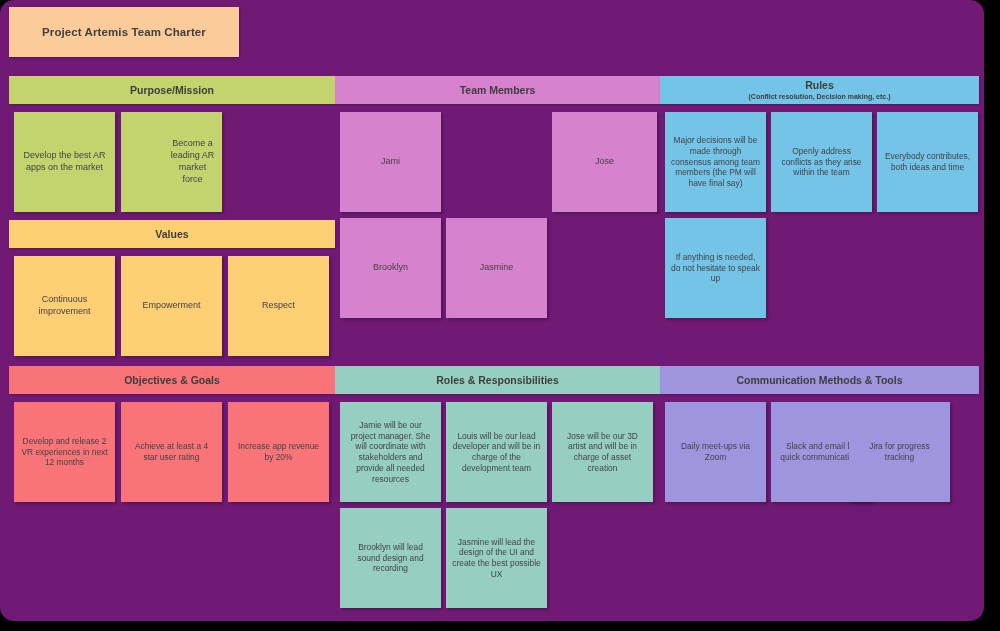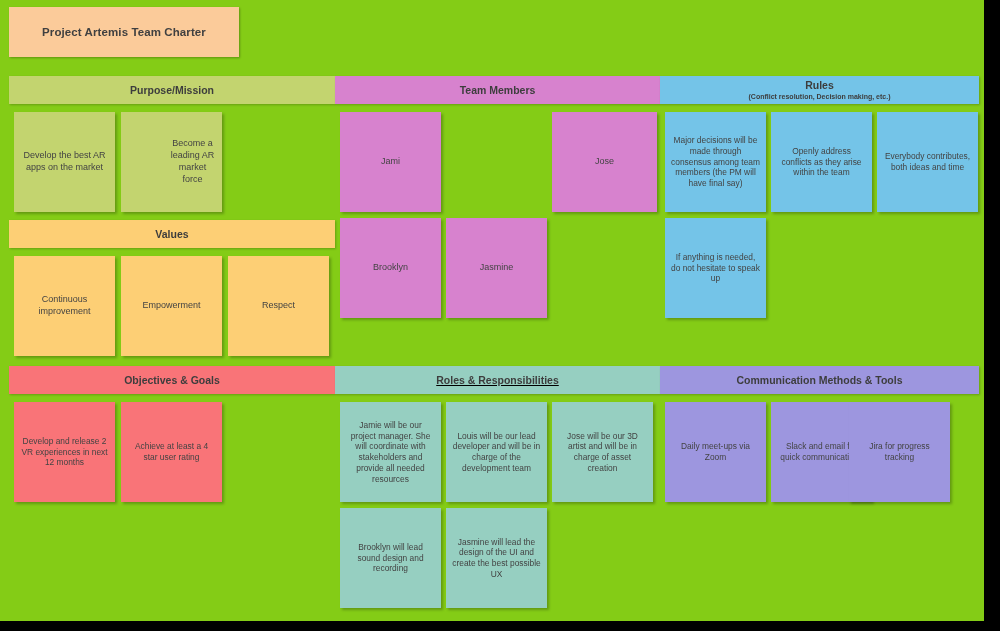--- a/index.html
+++ b/index.html
@@ -21,21 +21,22 @@
     background: #000000;
   }
 
   
   #board {
     position: absolute;
     left: 0px;
     top: 0px;
     width: 984px;
     height: 621px;
-    background: #84cc16;
+    background: #701a75;
+    border-radius: 14px;
   }
 
   
   #title-box {
     position: absolute;
     left: 9px;
     top: 7px;
     width: 230px;
     height: 50px;
     background: #fbcb9a;
@@ -133,39 +134,42 @@
     <div class="band" style="left:9px; top:366px; width:326px; height:28px; background:#f97478;">
       <span class="band-title">Objectives &amp; Goals</span>
     </div>
 
     <div class="card small-text" style="left:14px; top:402px; width:101px; height:100px; background:#f97478;">
       <span class="card-text">Develop and release 2 VR experiences in next 12 months</span>
     </div>
     <div class="card small-text" style="left:121px; top:402px; width:101px; height:100px; background:#f97478;">
       <span class="card-text">Achieve at least a 4 star user rating</span>
     </div>
+    <div class="card small-text" style="left:228px; top:402px; width:101px; height:100px; background:#f97478;">
+      <span class="card-text">Increase app revenue by 20%</span>
+    </div>
 
     <div class="band" style="left:335px; top:76px; width:325px; height:28px; background:#d782ce;">
       <span class="band-title">Team Members</span>
     </div>
 
     <div class="card" style="left:340px; top:112px; width:101px; height:100px; background:#d782ce;">
       <span class="card-text">Jami</span>
     </div>
     <div class="card" style="left:552px; top:112px; width:105px; height:100px; background:#d782ce;">
       <span class="card-text">Jose</span>
     </div>
     <div class="card" style="left:340px; top:218px; width:101px; height:100px; background:#d782ce;">
       <span class="card-text">Brooklyn</span>
     </div>
     <div class="card" style="left:446px; top:218px; width:101px; height:100px; background:#d782ce;">
       <span class="card-text">Jasmine</span>
     </div>
 
-    <div class="band" style="left:335px; top:366px; width:325px; height:28px; background:#96cfc1;text-decoration:underline;">
+    <div class="band" style="left:335px; top:366px; width:325px; height:28px; background:#96cfc1;">
       <span class="band-title">Roles &amp; Responsibilities</span>
     </div>
 
     <div class="card small-text" style="left:340px; top:402px; width:101px; height:100px; background:#96cfc1;">
       <span class="card-text">Jamie will be our project manager. She will coordinate with stakeholders and provide all needed resources</span>
     </div>
     <div class="card small-text" style="left:446px; top:402px; width:101px; height:100px; background:#96cfc1;">
       <span class="card-text">Louis will be our lead developer and will be in charge of the development team</span>
     </div>
     <div class="card small-text" style="left:552px; top:402px; width:101px; height:100px; background:#96cfc1;">

